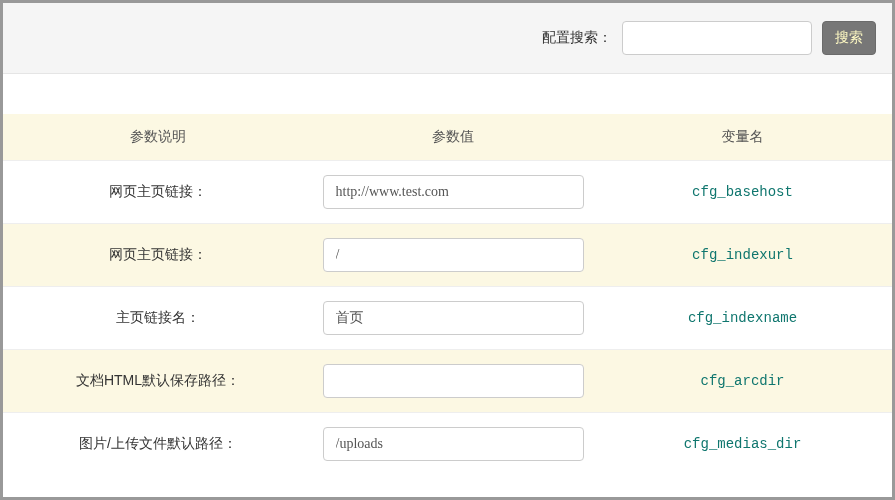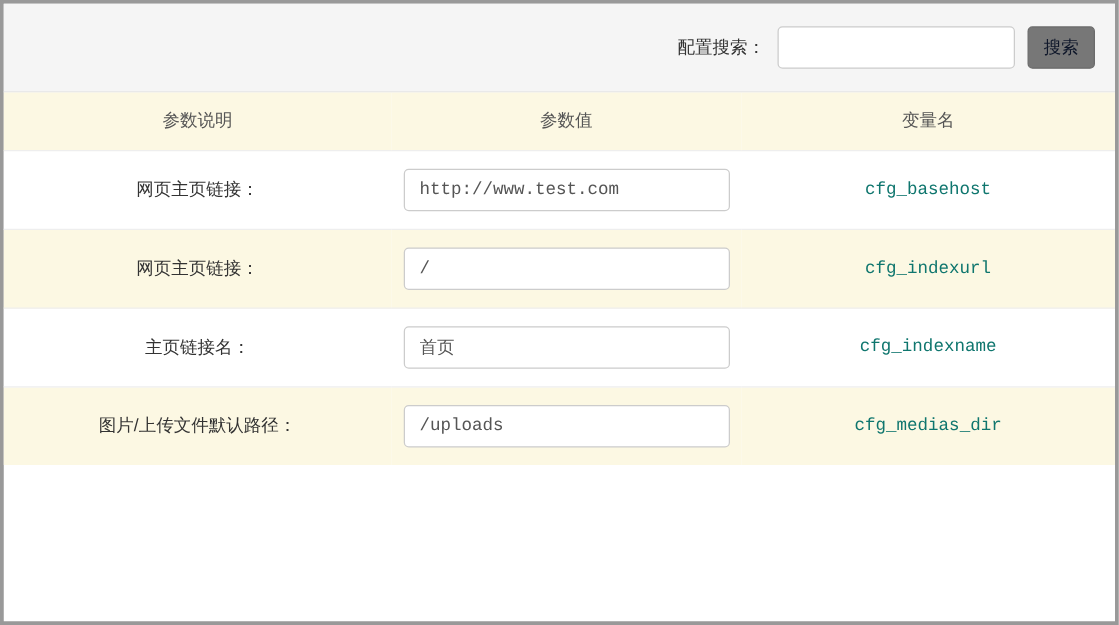--- a/index.html
+++ b/index.html
@@ -38,32 +38,33 @@
     border-radius: 4px;
     padding: 6px 12px;
     font-size: 14px;
     color: #555;
     background: #fff;
   }
   .search-btn {
     height: 34px;
     padding: 0 12px;
     background: #777;
-    color: #0f172a;
+    color: #fef9c3;
     border: 1px solid #6b6b6b;
     border-radius: 4px;
     font-size: 14px;
     cursor: pointer;
     font-family: Liberation Mono, monospace;
   }
 
   table {
     width: 100%;
     border-collapse: collapse;
     font-size: 14px;
+    margin-top: 40px;
   }
   thead th {
     background: #fcf8e3;
     color: #555;
     font-weight: normal;
     text-align: center;
     padding: 14px 8px;
     border-bottom: 1px solid #eee;
   }
   tbody tr:nth-child(even) td { background: #fcf8e3; }
@@ -78,21 +79,21 @@
   .col-desc { width: 310px; }
   .col-val  { width: 280px; }
   .col-var  { width: auto; }
   .cell-input {
     width: 261px;
     height: 34px;
     border: 1px solid #ccc;
     border-radius: 4px;
     padding: 6px 12px;
     font-size: 14px;
-    font-family: Liberation Mono, monospace;
+    font-family: Liberation Serif, serif;
     color: #555;
     background: #fff;
     text-align: left;
   }
   .var-text {
     font-family: Menlo, Monaco, Consolas, "Courier New", monospace;
     color: #0f766e;
   }
 </style>
 </head>
@@ -130,20 +131,27 @@
         <td class="var-text">cfg_indexurl</td>
       </tr>
       <tr>
         <td>主页链接名：</td>
         <td>
           <input type="text" class="cell-input" value="首页" style="">
         </td>
         <td class="var-text">cfg_indexname</td>
       </tr>
       <tr>
+        <td>文档HTML默认保存路径：</td>
+        <td>
+          <input type="text" class="cell-input" value="" style="">
+        </td>
+        <td class="var-text">cfg_arcdir</td>
+      </tr>
+      <tr>
         <td>图片/上传文件默认路径：</td>
         <td>
           <input type="text" class="cell-input" value="/uploads" style="">
         </td>
         <td class="var-text">cfg_medias_dir</td>
       </tr>
     </tbody>
   </table>
 
 </div>

